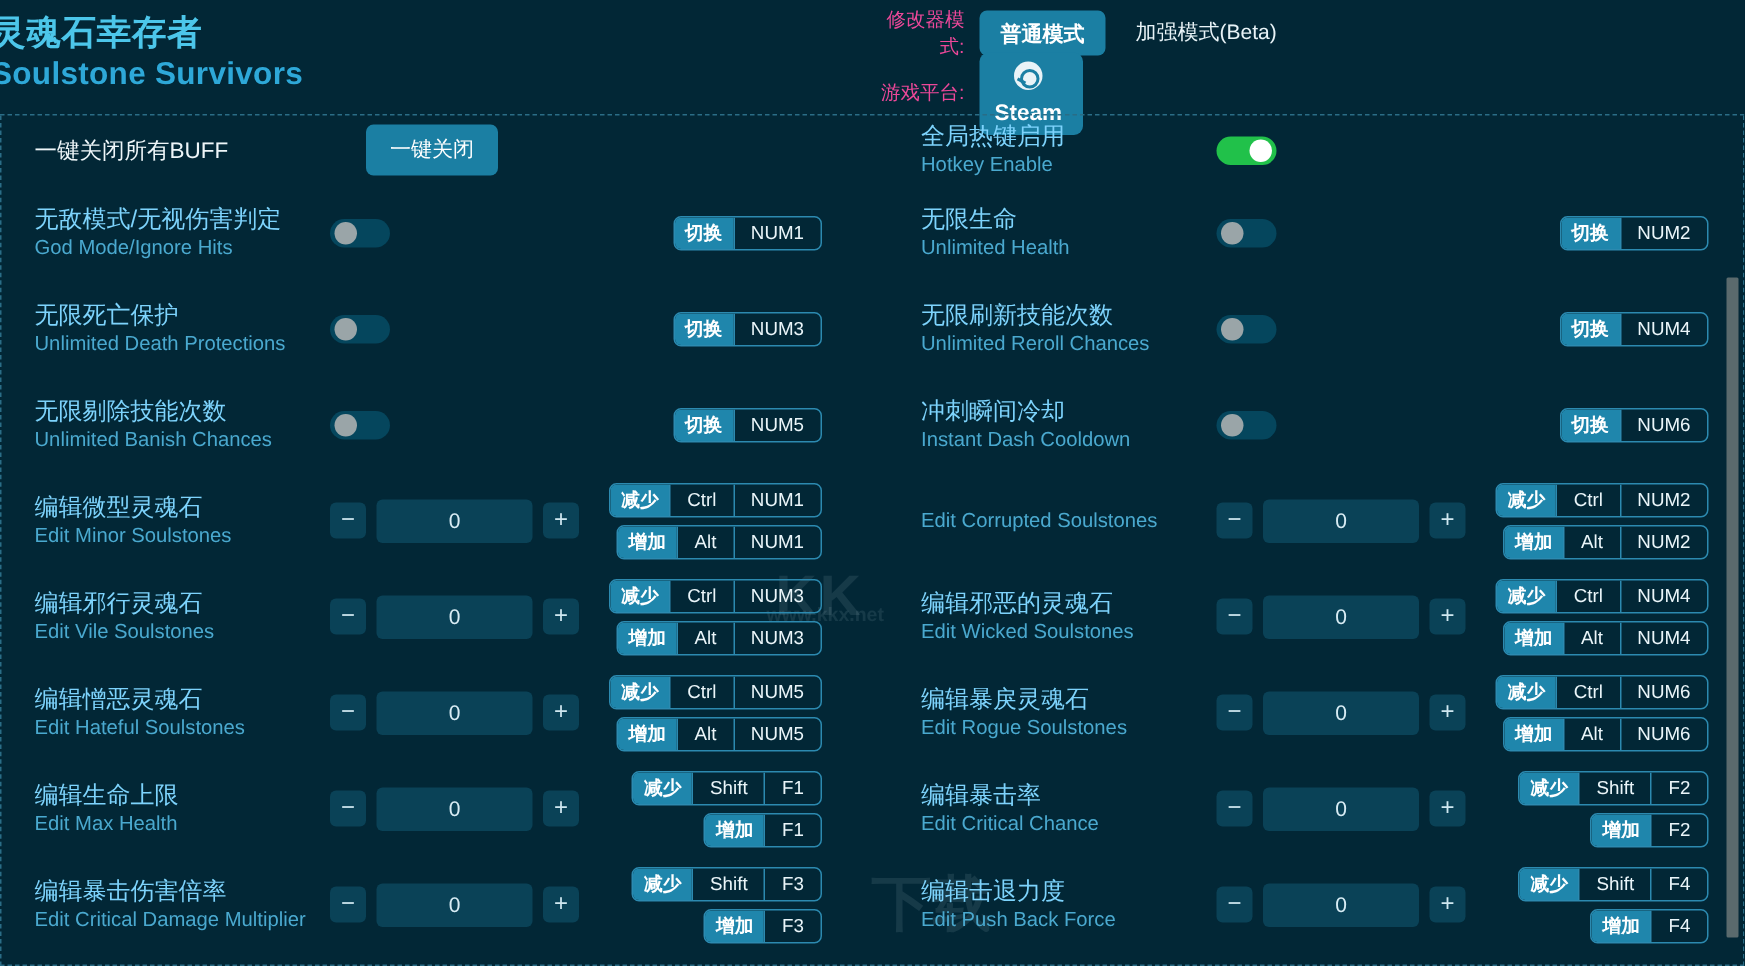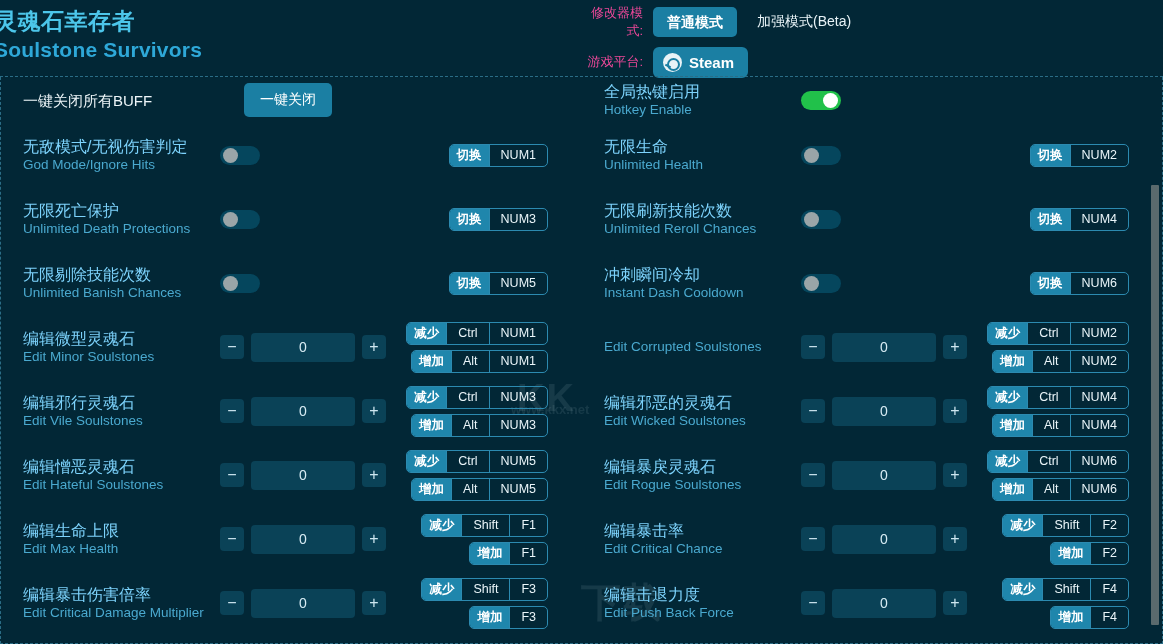--- a/index.html
+++ b/index.html
@@ -92,20 +92,21 @@
     align-items: center;
     gap: 7px;
     background: #1b7fa3;
     color: #ffffff;
     font-size: 15px;
     font-weight: bold;
     border: none;
     border-radius: 6px;
     padding: 6px 14px 6px 10px;
     cursor: pointer;
+    flex-direction: column;
   }
   .steam-glyph {
     width: 19px; height: 19px;
     border-radius: 50%;
     background: #e9f3f7;
     position: relative;
     flex: 0 0 auto;
   }
   .steam-glyph::before {
     content: "";
@@ -139,20 +140,21 @@
     height: 567px;
     border-left: 1px dashed #2a6d86;
     border-right: 1px dashed #2a6d86;
     border-bottom: 1px dashed #2a6d86;
     overflow: hidden;
   }
 
   .columns {
     display: flex;
     width: 1153px;
+    gap: 10px;
   }
   .col {
     width: 581px;
     flex: 0 0 581px;
     padding-left: 22px;
   }
 
   
   .row {
     display: flex;

